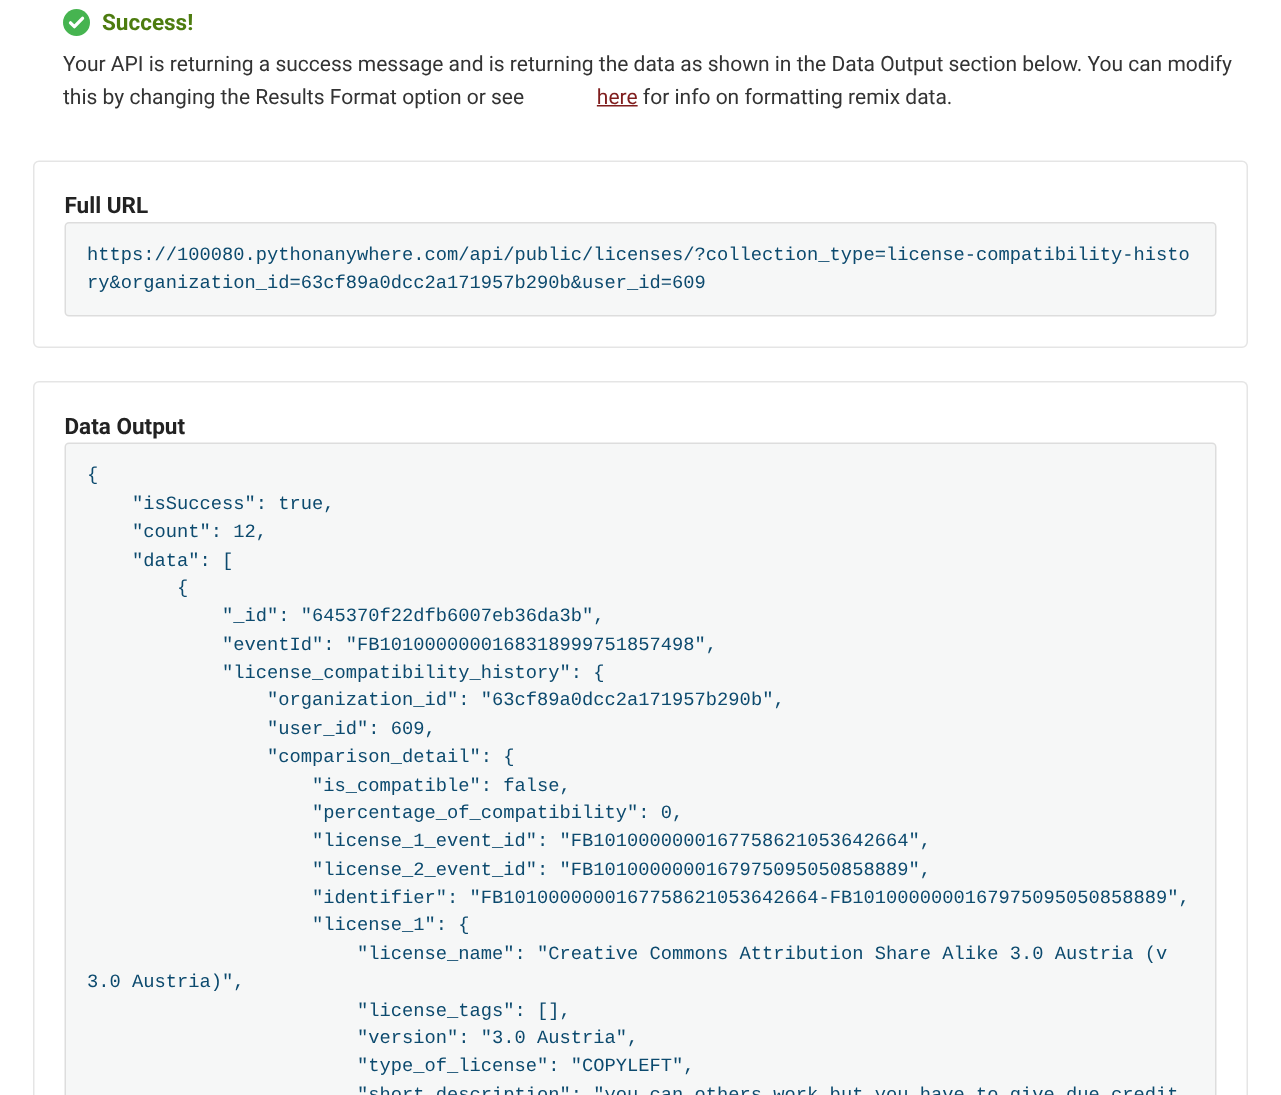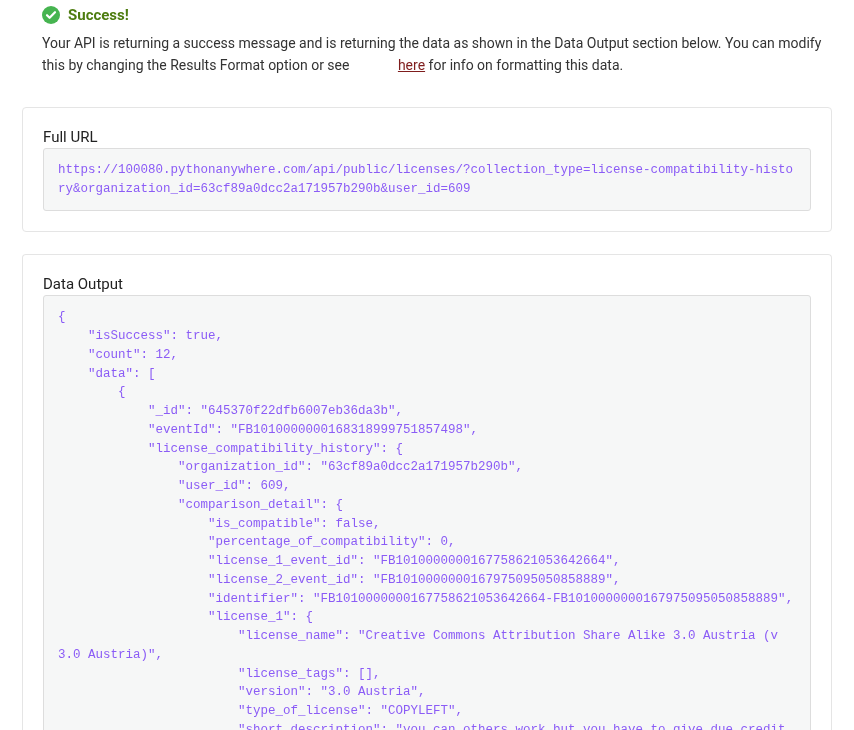--- a/index.html
+++ b/index.html
@@ -44,41 +44,41 @@
     .success-message {
       font-size: 14px;
       line-height: 1.6;
       color: #333;
     }
     .success-message a {
       color: #7f1d1d;
       margin-left: 45px;
     }
     .section-title {
-      font-weight: 400;
+      font-weight: 700;
       font-size: 15px;
       color: #222;
       padding: 20px 20px 2px 20px;
     }
     .section-desc {
       font-size: 14px;
       color: #777;
       padding: 0 20px 16px 20px;
       line-height: 1.5;
     }
     .code-block {
       margin: 0 20px 20px 20px;
       padding: 12px 14px;
       border: 1px solid #ddd;
       border-radius: 3px;
       background: #f6f7f7;
       font-family: "SFMono-Regular", Consolas, "Liberation Mono", Menlo, monospace;
       font-size: 12.5px;
       line-height: 1.5;
-      color: #8b5cf6;
+      color: #0c4a6e;
       white-space: pre-wrap;
       word-break: break-all;
       overflow-wrap: break-word;
     }
     .code-block-json {
       white-space: pre-wrap;
       word-break: break-all;
     }
   </style>
 </head>
@@ -87,21 +87,21 @@
 <div class="success-header">
   <span class="success-icon">
     <svg width="12" height="12" viewBox="0 0 12 12">
         <path d="M2 6.2 L4.6 8.8 L10 3.2" stroke="#fff" stroke-width="2.2" fill="none" stroke-linecap="round" stroke-linejoin="round"></path>
       </svg>
   </span>
   <span class="success-title">Success!</span>
 </div>
 <div class="success-block">
   <p class="success-message">
-    <span>Your API is returning a success message and is returning the data as shown in the Data Output section below. You can modify this by changing the Results Format option or see </span><a href="#">here</a><span> for info on formatting this data.</span>
+    <span>Your API is returning a success message and is returning the data as shown in the Data Output section below. You can modify this by changing the Results Format option or see </span><a href="#">here</a><span> for info on formatting remix data.</span>
   </p>
 </div>
 
 <div class="panel">
   <div class="section-title">Full URL</div>
   <div class="code-block">https://100080.pythonanywhere.com/api/public/licenses/?collection_type=license-compatibility-history&amp;organization_id=63cf89a0dcc2a171957b290b&amp;user_id=609</div>
 </div>
 
 <div class="panel" style="border-bottom:none; border-bottom-left-radius:0; border-bottom-right-radius:0;">
   <div class="section-title">Data Output</div>

